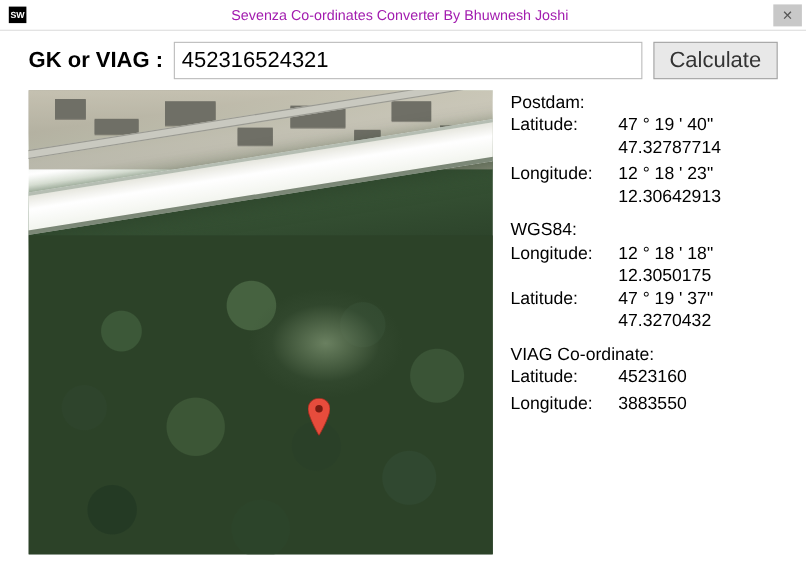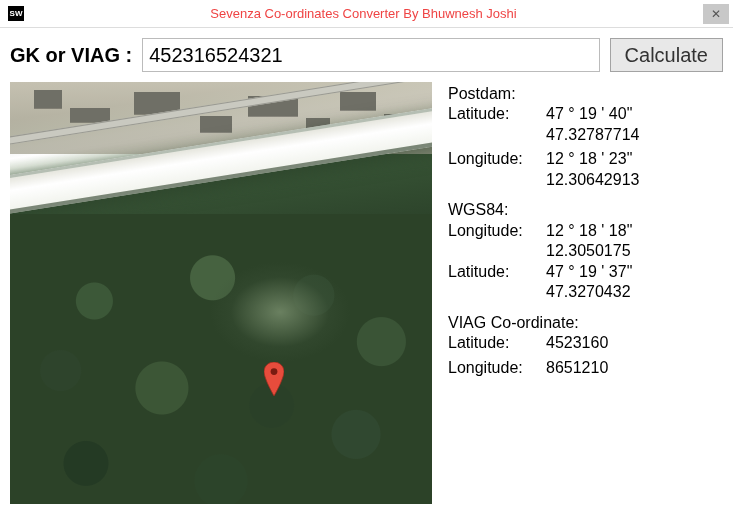--- a/index.html
+++ b/index.html
@@ -30,39 +30,39 @@
     display: flex;
     align-items: center;
     justify-content: center;
     margin-left: 8px;
     line-height: 1;
   }
   .titlebar-title {
     flex: 1;
     text-align: center;
     font-size: 13px;
-    color: #ef4444;
+    color: #a21caf;
     font-weight: 400;
   }
   .close-btn {
     width: 26px;
     height: 20px;
     background: #c8c8c8;
     color: #555;
     display: flex;
     align-items: center;
     justify-content: center;
     font-size: 12px;
     margin-right: 4px;
     margin-top: 1px;
     cursor: default;
     font-family: Arial, sans-serif;
   }
   .content {
-    padding: 10px 10px;
+    padding: 10px 26px;
   }
   .input-row {
     display: flex;
     align-items: center;
     gap: 10px;
     margin-bottom: 10px;
   }
   .input-label {
     font-size: 20px;
     font-weight: bold;
@@ -256,19 +256,19 @@
       <div class="group-gap"></div>
 
       <div>VIAG Co-ordinate:</div>
       <div class="row">
         <div class="lab">Latitude:</div>
         <div class="val">4523160</div>
       </div>
       <div class="small-gap"></div>
       <div class="row">
         <div class="lab">Longitude:</div>
-        <div class="val">8651210</div>
+        <div class="val">3883550</div>
       </div>
 
     </div>
 
   </div>
 </div>
 
 </body></html>

